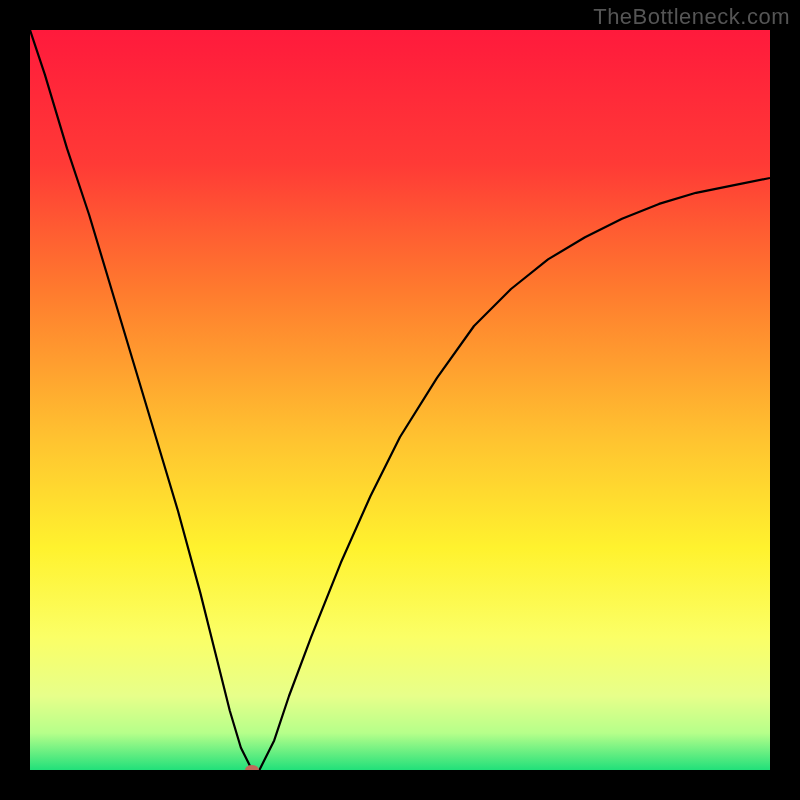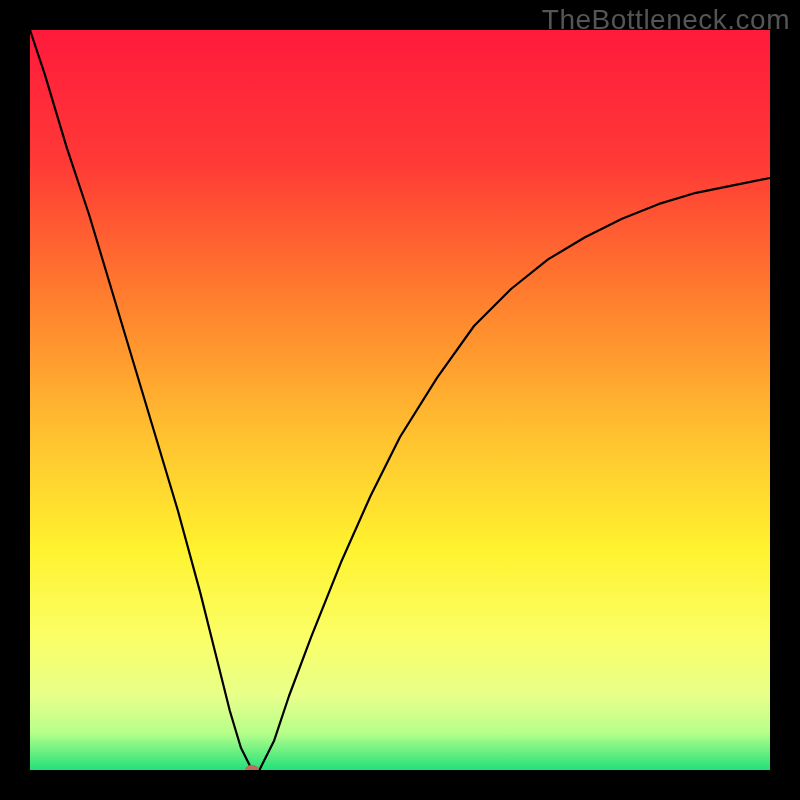--- a/index.html
+++ b/index.html
@@ -15,21 +15,21 @@
     position: relative;
     width: 800px;
     height: 800px;
     background: #000;
   }
   .watermark {
     position: absolute;
     top: 4px;
     right: 10px;
     color: #555;
-    font-size: 28px;
+    font-size: 22px;
     font-weight: 500;
     letter-spacing: 0.5px;
     user-select: none;
   }
   .plot-area {
     position: absolute;
     left: 30px;
     top: 30px;
     width: 740px;
     height: 740px;

